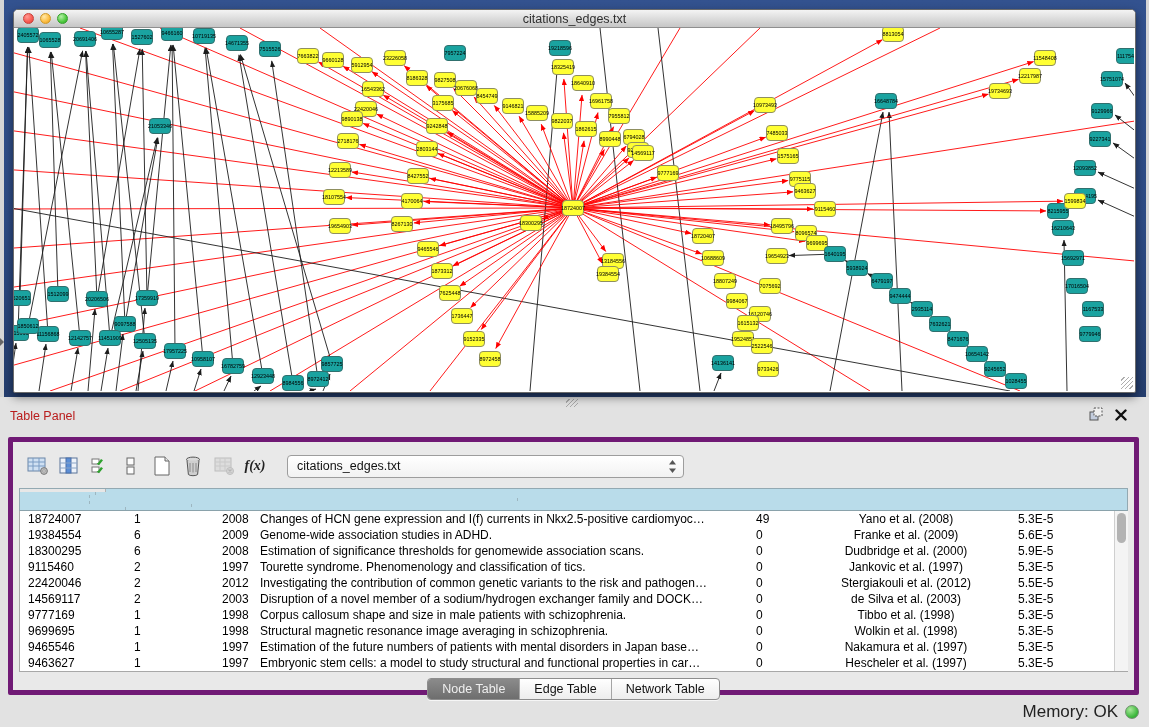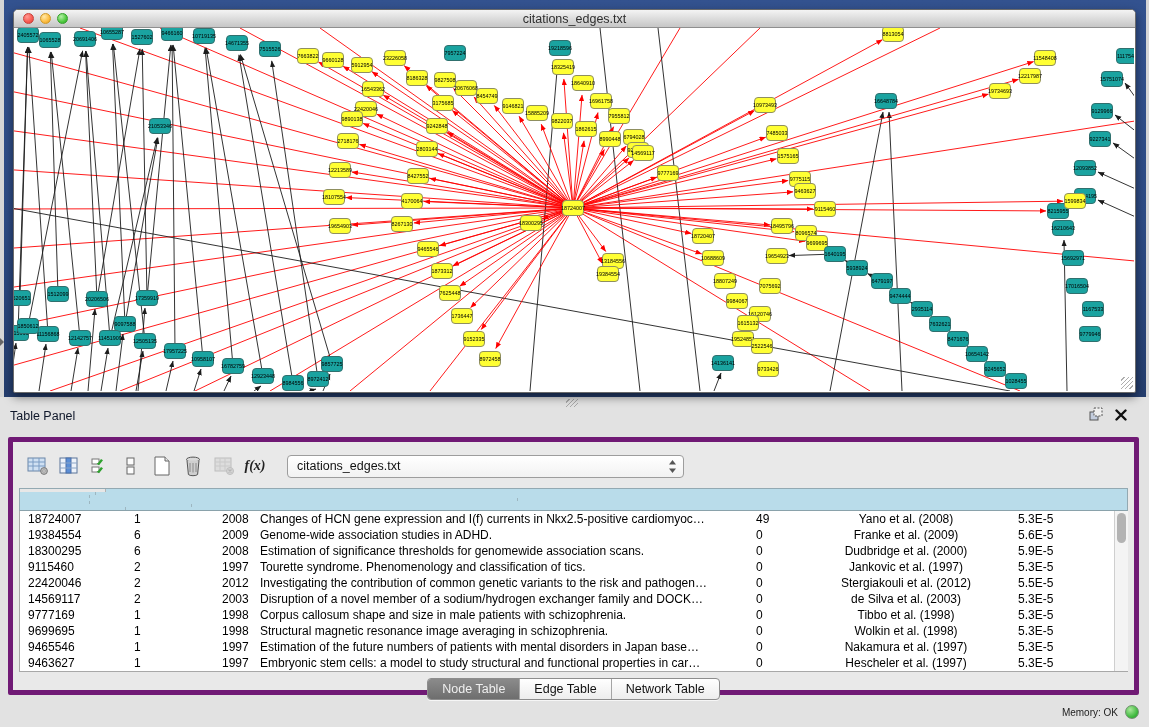--- a/index.html
+++ b/index.html
@@ -29,21 +29,21 @@
   .light.green{background:radial-gradient(circle at 35% 30%,#b6f0a8,#4fc93f 60%,#2ba426);border:1px solid #34a02c;}
 
   .canvas{position:relative;width:100%;height:363px;background:#fff;overflow:hidden;border-radius:0 0 2px 2px;}
   .canvas svg{display:block;}
   .corner-grip{position:absolute;right:2px;bottom:2px;width:12px;height:12px;
     background:repeating-linear-gradient(135deg,transparent 0 2px,#9a9a9a 2px 3px);opacity:.8;}
 
   
   .table-panel{position:absolute;left:0;top:397px;width:1149px;height:330px;background:#e2e2e2;}
   .panel-header{position:relative;height:40px;}
-  .panel-title{position:absolute;left:10px;top:12px;font-size:12.5px;color:#0f172a;}
+  .panel-title{position:absolute;left:10px;top:12px;font-size:12.5px;color:#b91c1c;}
   .panel-resize-grip{position:absolute;left:566px;top:2px;width:12px;height:8px;
     background:repeating-linear-gradient(135deg,transparent 0 2px,#a9a9a9 2px 3px);}
   .panel-hdr-icons{position:absolute;right:22px;top:10px;display:flex;gap:12px;align-items:center;}
   .panel-hdr-icons .btn{cursor:default;}
 
   .inner-panel{position:absolute;left:8px;top:40px;width:1131px;height:258px;box-sizing:border-box;
     background:#e9e9e9;border:5px solid #701a75;border-radius:2px;padding:6px 4px 0 4px;}
 
   .toolbar{height:36px;display:flex;align-items:center;padding-left:8px;}
   .tool-btn{width:26px;height:26px;margin-right:5px;display:flex;align-items:center;justify-content:center;border:none;background:transparent;padding:0;}
@@ -71,21 +71,21 @@
   .vthumb{position:absolute;left:1.5px;top:2px;width:9px;height:30px;border-radius:5px;background:#b3b3b3;}
 
   .tabbar{display:flex;justify-content:center;margin-top:6px;}
   .tabset{display:flex;border:1px solid #8d8d8d;border-radius:4px;overflow:hidden;
     background:linear-gradient(180deg,#ffffff,#ededed);box-shadow:0 1px 0 rgba(255,255,255,.7);}
   .tab{padding:2px 14px;font-size:12.5px;color:#111;line-height:16px;border-left:1px solid #a5a5a5;text-align:center;}
   .tab:first-child{border-left:none;}
   .tab.active{background:linear-gradient(180deg,#8b8b8b,#6e6e6e);color:#efefef;}
 
   .status-bar{position:absolute;left:0;bottom:0;width:1149px;height:30px;display:flex;align-items:center;justify-content:flex-end;}
-  .mem-label{font-size:10px;color:#222;margin-right:7px;}
+  .mem-label{font-size:17px;color:#222;margin-right:7px;}
   .mem-led{width:12px;height:12px;border-radius:50%;margin-right:10px;border:1px solid #6f8f6f;
     background:radial-gradient(circle at 35% 30%,#a9e89a,#3db83d 65%,#2a9a2a);}
 </style>
 </head>
 <body>
 
 <div class="app">
 
   <div class="desktop">
     <div class="edge-strip left">

